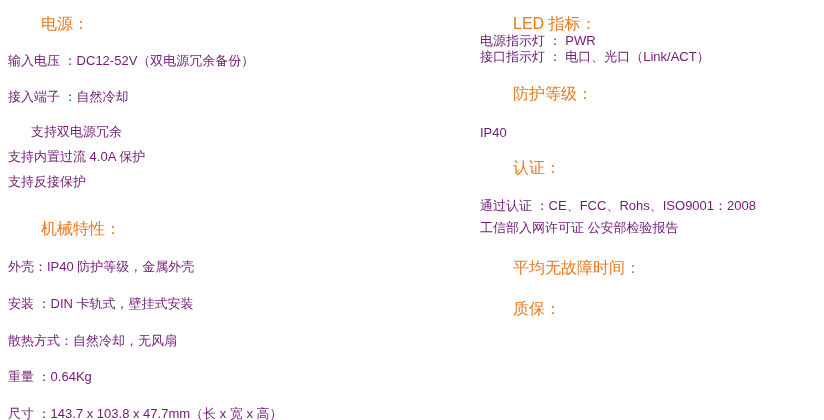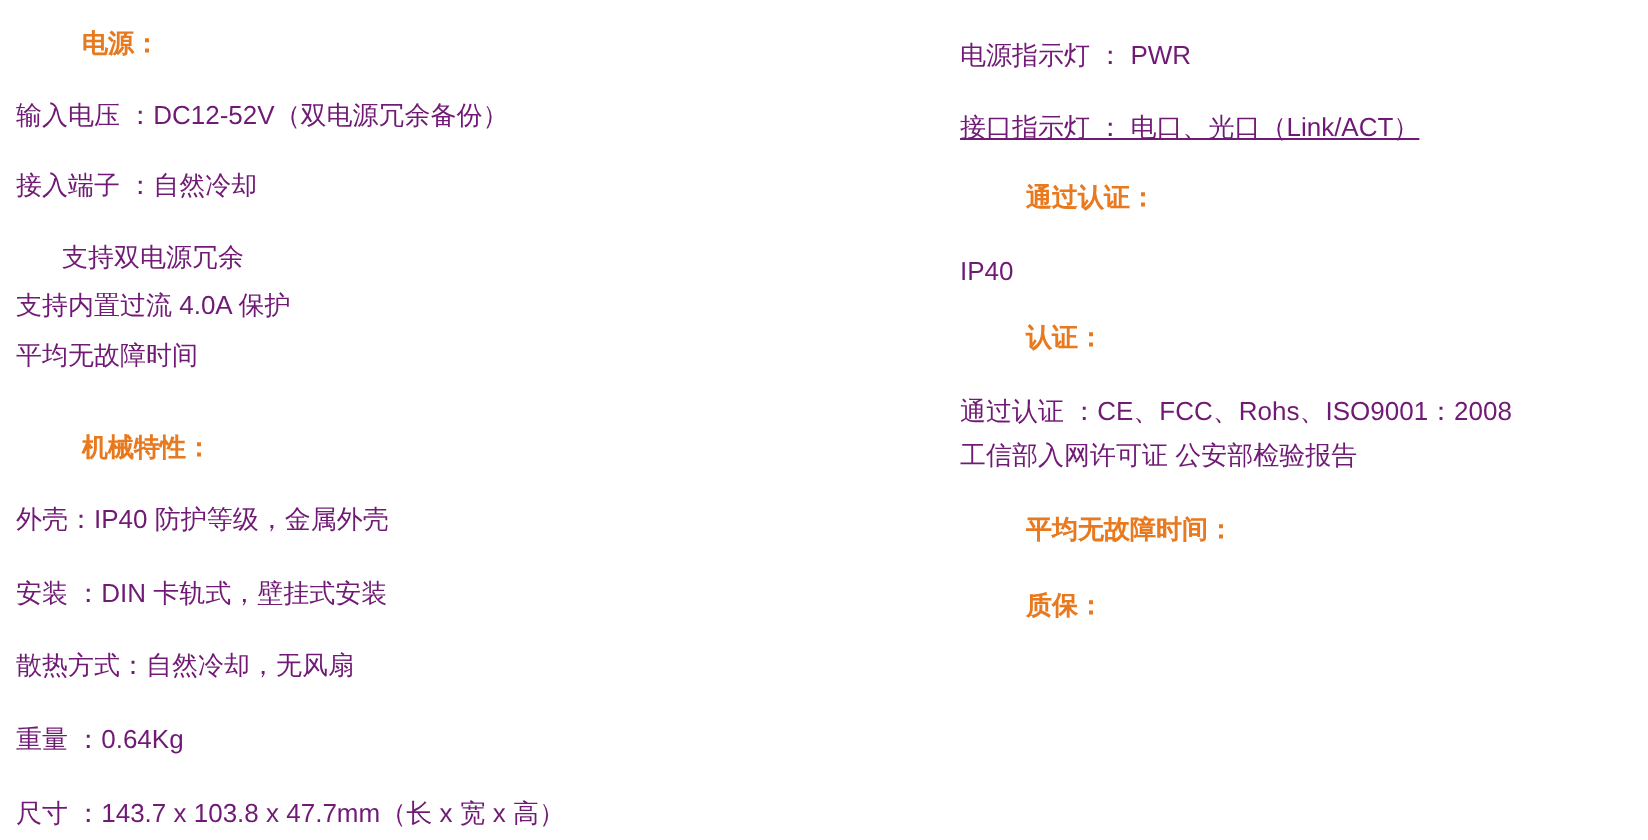--- a/index.html
+++ b/index.html
@@ -28,22 +28,22 @@
   .col-left {
     left: 8px;
     width: 450px;
   }
   .col-right {
     left: 480px;
     width: 340px;
   }
   .heading {
     color: #e8791e;
-    font-weight: bold;
-    font-size: 13px;
+    font-weight: normal;
+    font-size: 16px;
     line-height: 1.2;
     padding-left: 33px;
   }
   .line {
     color: #701a75;
     font-size: 13px;
     line-height: 1.2;
     white-space: nowrap;
   }
   .block {
@@ -59,43 +59,44 @@
 <div class="sheet">
 
   <div class="col col-left">
 
     <div class="block">
       <div class="heading" style="margin-top:14px;">电源：</div>
       <div class="line" style="margin-top:20px;">输入电压 ：DC12-52V（双电源冗余备份）</div>
       <div class="line" style="margin-top:20px;">接入端子 ：自然冷却</div>
       <div class="line" style="margin-top:20px;margin-left:23px;">支持双电源冗余</div>
       <div class="line" style="margin-top:9px;">支持内置过流 4.0A 保护</div>
-      <div class="line" style="margin-top:9px;">平均无故障时间</div>
+      <div class="line" style="margin-top:9px;">支持反接保护</div>
     </div>
 
     <div class="block">
       <div class="heading" style="margin-top:30px;">机械特性：</div>
       <div class="line" style="margin-top:21px;">外壳：IP40 防护等级，金属外壳</div>
       <div class="line" style="margin-top:21px;">安装 ：DIN 卡轨式，壁挂式安装</div>
       <div class="line" style="margin-top:21px;">散热方式：自然冷却，无风扇</div>
       <div class="line" style="margin-top:21px;">重量 ：0.64Kg</div>
       <div class="line" style="margin-top:21px;">尺寸 ：143.7 x 103.8 x 47.7mm（长 x 宽 x 高）</div>
     </div>
 
   </div>
 
   <div class="col col-right">
 
     <div class="block">
-      <div class="line" style="margin-top:20px;">电源指示灯 ： PWR</div>
-      <div class="line" style="margin-top:20px;text-decoration:underline;">接口指示灯 ： 电口、光口（Link/ACT）</div>
+      <div class="heading" style="margin-top:14px;">LED 指标：</div>
+      <div class="line" style="">电源指示灯 ： PWR</div>
+      <div class="line" style="">接口指示灯 ： 电口、光口（Link/ACT）</div>
     </div>
 
     <div class="block">
-      <div class="heading" style="margin-top:20px;">通过认证：</div>
+      <div class="heading" style="margin-top:20px;">防护等级：</div>
       <div class="line" style="margin-top:21px;">IP40</div>
     </div>
 
     <div class="block">
       <div class="heading" style="margin-top:18px;">认证：</div>
       <div class="line" style="margin-top:21px;">通过认证 ：CE、FCC、Rohs、ISO9001：2008</div>
       <div class="line" style="margin-top:6px;">工信部入网许可证   公安部检验报告</div>
     </div>
 
     <div class="block">

